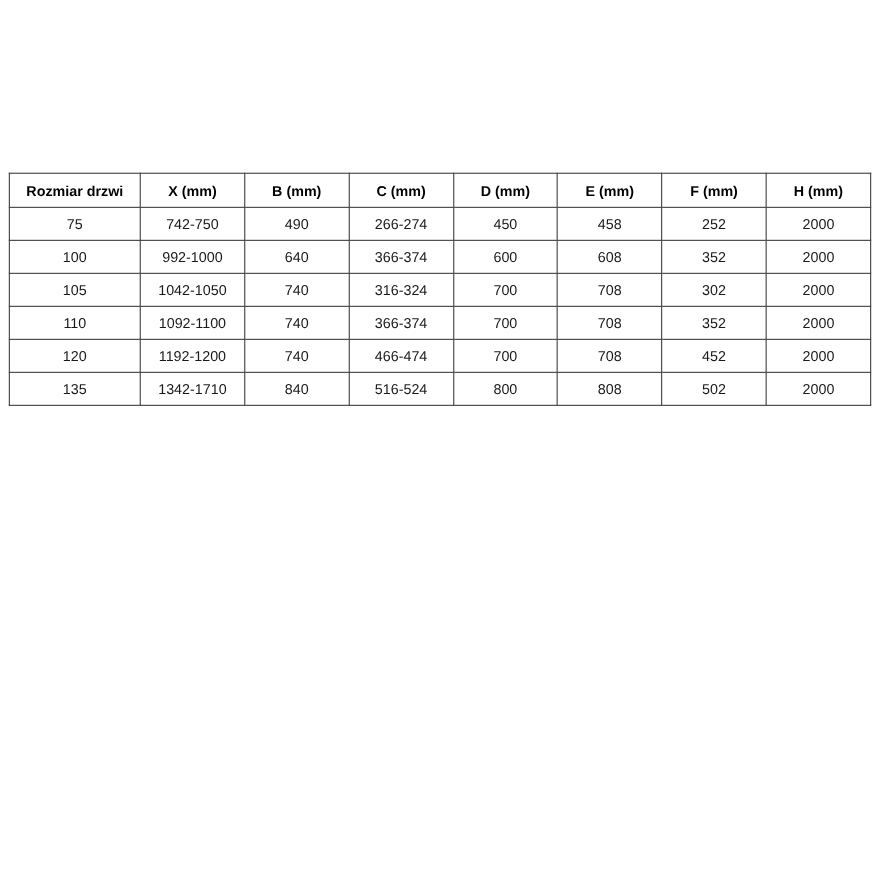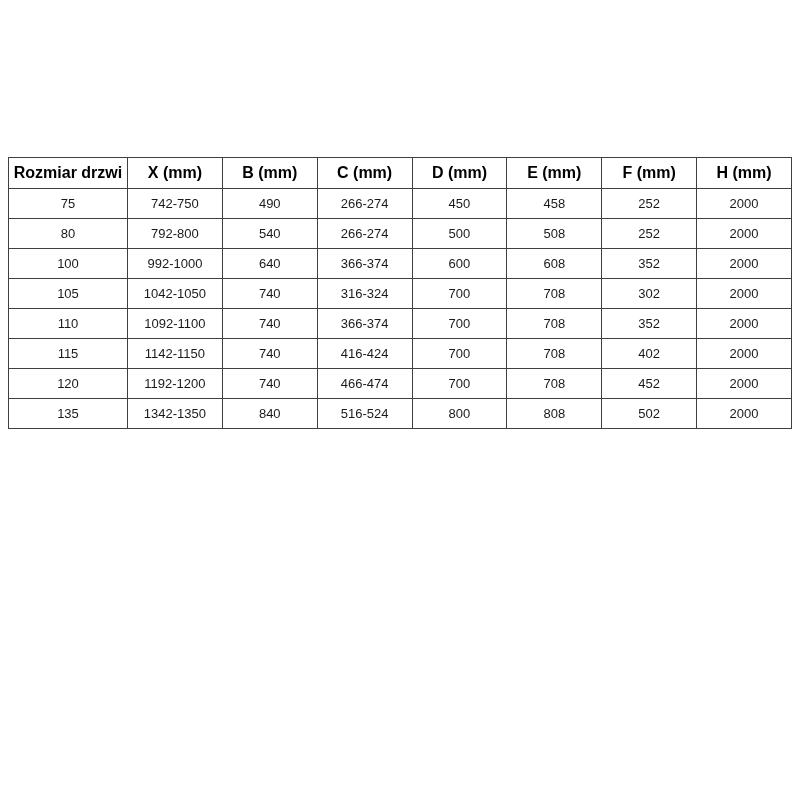--- a/index.html
+++ b/index.html
@@ -34,21 +34,21 @@
     text-align: center;
     vertical-align: middle;
     padding: 0;
     height: 29px;
     white-space: nowrap;
     overflow: hidden;
   }
   table.size-table th {
     font-weight: bold;
     height: 30px;
-    font-size: 16px;
+    font-size: 13px;
     color: #000000;
   }
 </style>
 </head>
 <body>
 
 <div class="page">
   <table class="size-table">
     <colgroup>
       <col class="first-col">
@@ -77,30 +77,20 @@
           <td>75</td>
           <td>742-750</td>
           <td>490</td>
           <td>266-274</td>
           <td>450</td>
           <td>458</td>
           <td>252</td>
           <td>2000</td>
         </tr>
         <tr>
-          <td>80</td>
-          <td>792-800</td>
-          <td>540</td>
-          <td>266-274</td>
-          <td>500</td>
-          <td>508</td>
-          <td>252</td>
-          <td>2000</td>
-        </tr>
-        <tr>
           <td>100</td>
           <td>992-1000</td>
           <td>640</td>
           <td>366-374</td>
           <td>600</td>
           <td>608</td>
           <td>352</td>
           <td>2000</td>
         </tr>
         <tr>
@@ -117,42 +107,32 @@
           <td>110</td>
           <td>1092-1100</td>
           <td>740</td>
           <td>366-374</td>
           <td>700</td>
           <td>708</td>
           <td>352</td>
           <td>2000</td>
         </tr>
         <tr>
-          <td>115</td>
-          <td>1142-1150</td>
-          <td>740</td>
-          <td>416-424</td>
-          <td>700</td>
-          <td>708</td>
-          <td>402</td>
-          <td>2000</td>
-        </tr>
-        <tr>
           <td>120</td>
           <td>1192-1200</td>
           <td>740</td>
           <td>466-474</td>
           <td>700</td>
           <td>708</td>
           <td>452</td>
           <td>2000</td>
         </tr>
         <tr>
           <td>135</td>
-          <td>1342-1350</td>
+          <td>1342-1710</td>
           <td>840</td>
           <td>516-524</td>
           <td>800</td>
           <td>808</td>
           <td>502</td>
           <td>2000</td>
         </tr>
       </tbody>
   </table>
 </div>

